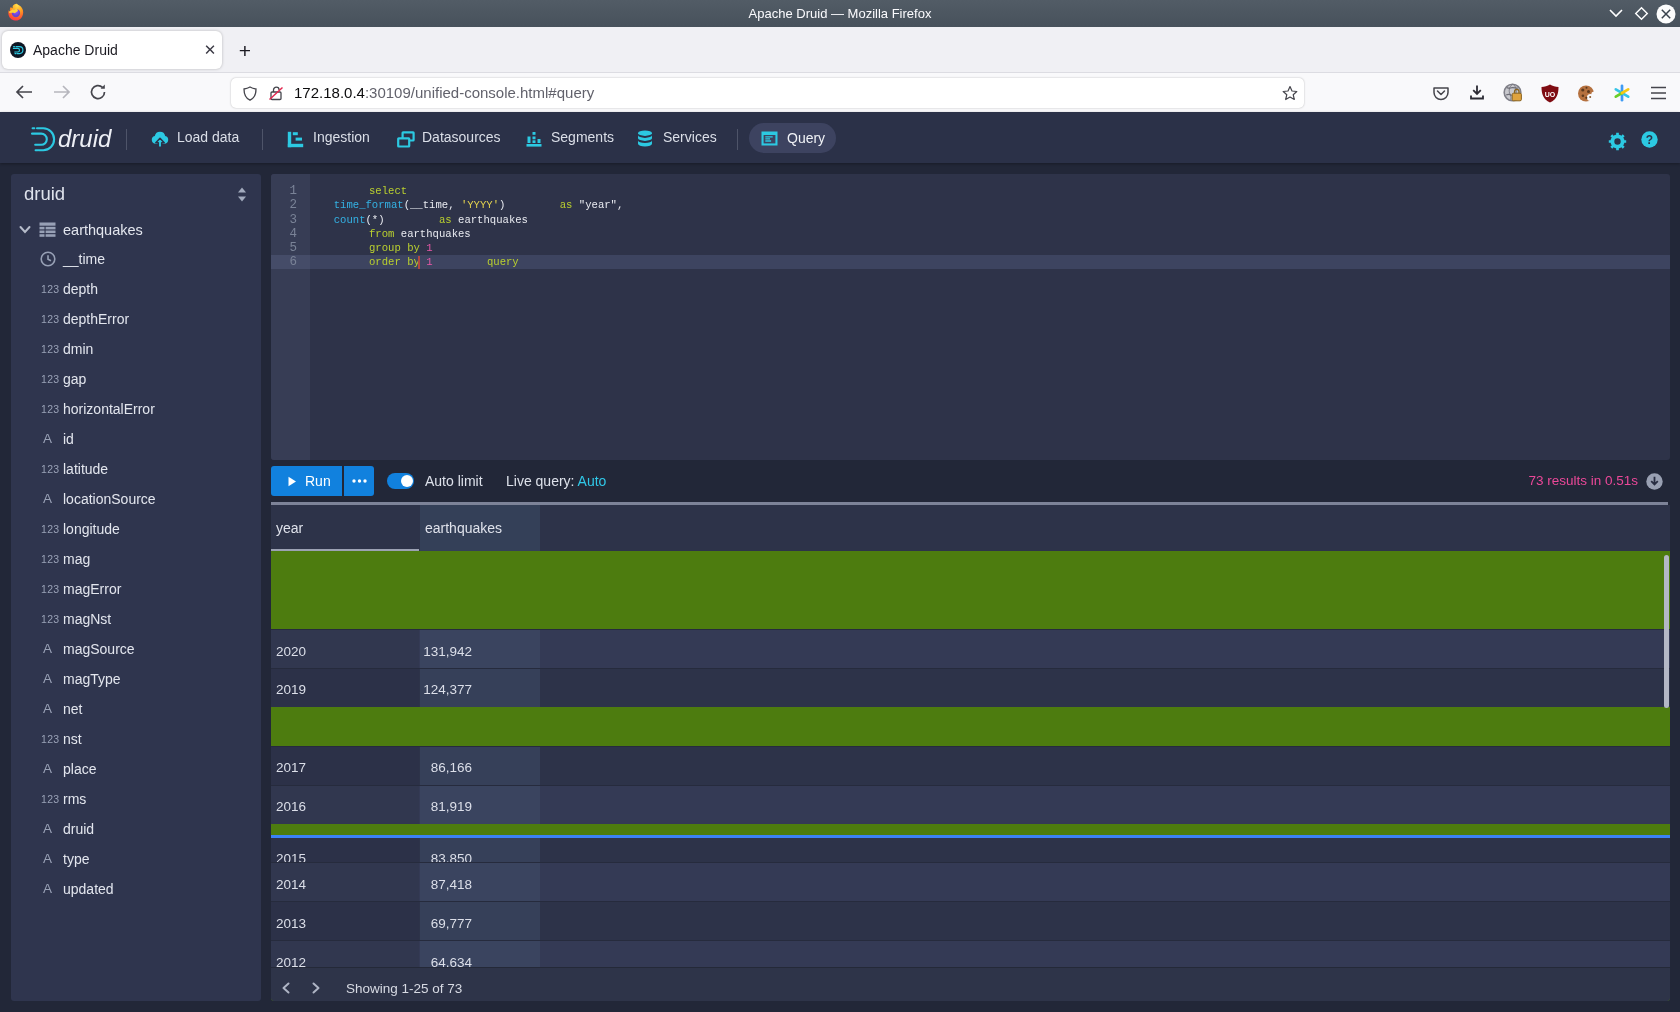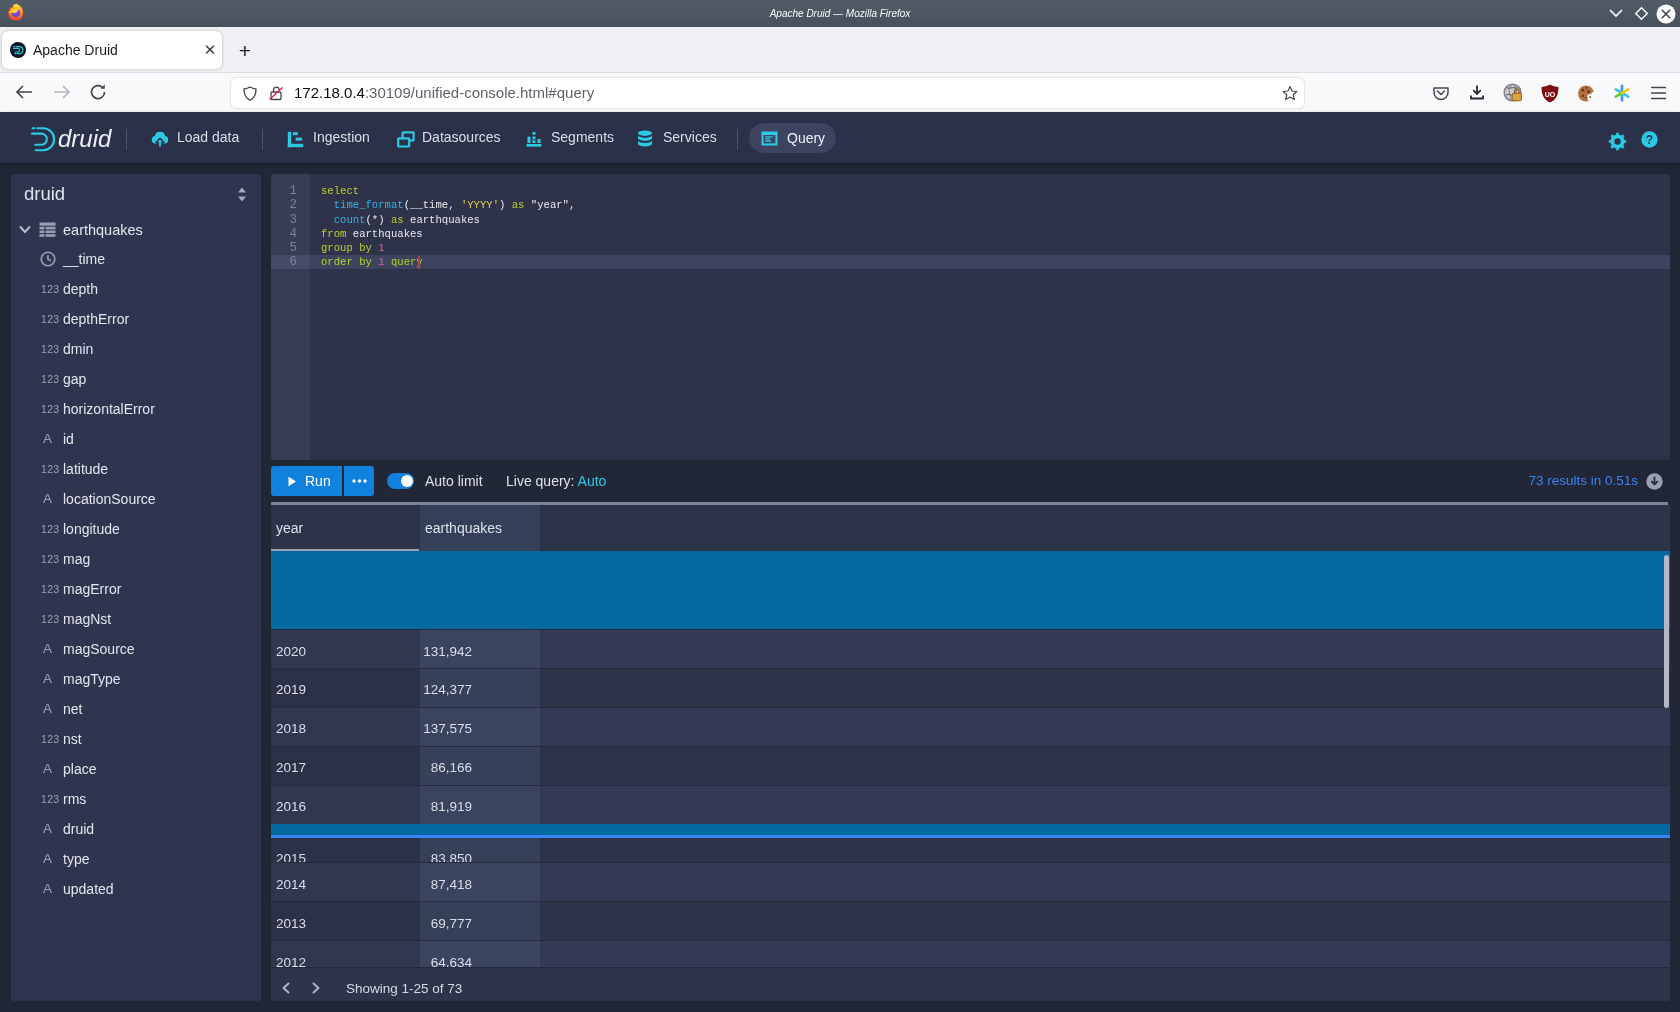--- a/index.html
+++ b/index.html
@@ -1,20 +1,20 @@
 <!DOCTYPE html>
 <html><head>
 <meta charset="utf-8">
 <style>
 * { margin:0; padding:0; box-sizing:border-box; }
 html,body { width:1680px; height:1012px; overflow:hidden; background:#222738; font-family:"Liberation Sans", sans-serif; }
 .abs { position:absolute; }
 
 #titlebar { position:absolute; left:0; top:0; width:1680px; height:27px; background:linear-gradient(#525c66,#47515b); }
-#titletext { position:absolute; left:0; top:0; width:100%; height:27px; text-align:center; line-height:27px; font-size:10px; color:#fbfbfe;font-style:italic; }
+#titletext { position:absolute; left:0; top:0; width:100%; height:27px; text-align:center; line-height:27px; font-size:13px; color:#fbfbfe; }
 #tabbar { position:absolute; left:0; top:27px; width:1680px; height:46px; background:#f0f0f4; border-bottom:1px solid #dcdce2; }
 #tab { position:absolute; left:2px; top:31px; width:220px; height:38px; background:#ffffff; border-radius:6px; box-shadow:0 0 3px rgba(0,0,0,0.25); }
 #tabtext { position:absolute; left:31px; top:0; height:38px; line-height:38px; font-size:14px; color:#1c1b22; }
 #tabclose { position:absolute; left:198px; top:9px; width:20px; height:20px; border-radius:3px; font-size:15px; color:#3a3944; text-align:center; line-height:19px; }
 #newtab { position:absolute; left:234px; top:40px; width:22px; height:22px; font-size:21px; color:#1c1b22; text-align:center; line-height:21px; font-weight:400;}
 #toolbar { position:absolute; left:0; top:73px; width:1680px; height:39px; background:#f9f9fb; }
 #urlbar { position:absolute; left:231px; top:78px; width:1073px; height:30px; background:#ffffff; border-radius:5px; box-shadow:0 0 2px rgba(0,0,0,0.28); }
 #urltext { position:absolute; left:63px; top:0; height:30px; line-height:30px; font-size:15px; color:#0c0c0d; white-space:pre; }
 #urltext span { color:#62626c; }
 
@@ -30,30 +30,30 @@
 .sblabel { position:absolute; left:52px; top:0; height:30px; line-height:30px; font-size:14px; color:#e3e6ee; }
 .sbnum { position:absolute; left:30px; top:0; height:30px; line-height:30px; font-size:10.5px; color:#99a1b6; letter-spacing:0.3px;}
 .sbA { position:absolute; left:32px; top:0; height:30px; line-height:30px; font-size:13.5px; color:#99a1b6; }
 
 #editor { position:absolute; left:271px; top:174px; width:1399px; height:286px; background:#2e3349; border-radius:3px; overflow:hidden;}
 #gutter { position:absolute; left:0; top:0; width:39px; height:286px; background:#373d55; }
 .lnum { position:absolute; left:0; width:26px; text-align:right; height:14.16px; font-family:"Liberation Mono", monospace; font-size:12.5px; color:#7a8397; line-height:14.16px;}
 .codeline { position:absolute; left:50px; height:14.16px; line-height:14.16px; font-family:"Liberation Mono", monospace; font-size:10.6px; white-space:pre; color:#e8eaf0; }
 #activeline { position:absolute; left:39px; top:81.1px; width:1360px; height:14.16px; background:#3d4460; }
 #activegutter { position:absolute; left:0; top:81.1px; width:39px; height:14.16px; background:#454c68; }
-.kw { color:#b9cf2f; } .fn { color:#34b2e4; } .str { color:#e5d44f; } .num { color:#e858a8; }
+.kw { color:#b9cf2f;margin-left:48px; } .fn { color:#34b2e4; } .str { color:#e5d44f; } .num { color:#e858a8; }
 #cursor { position:absolute; left:146.5px; top:81.6px; width:2px; height:13px; background:#b04840; }
 
 #runbtn { position:absolute; left:271px; top:466px; width:71px; height:30px; background:#1181de; border-radius:3px 0 0 3px; }
 #morebtn { position:absolute; left:344px; top:466px; width:30px; height:30px; background:#1181de; border-radius:0 3px 3px 0; }
 #toggle { position:absolute; left:387px; top:473px; width:27px; height:16px; background:#1181de; border-radius:8px; }
 #toggleknob { position:absolute; left:14px; top:2px; width:12px; height:12px; background:#ffffff; border-radius:50%; }
 .runtext { position:absolute; top:466px; height:30px; line-height:30px; font-size:14px; color:#dde1ea; }
 
-#tablewrap { position:absolute; left:271px; top:505px; width:1399px; height:496px; background:#0369a1; border-radius:0 0 3px 3px; overflow:hidden; }
+#tablewrap { position:absolute; left:271px; top:505px; width:1399px; height:496px; background:#4d7c0f; border-radius:0 0 3px 3px; overflow:hidden; }
 #sep { position:absolute; left:271px; top:502px; width:1397px; height:2.5px; background:#7d8398; }
 .hcell { position:absolute; top:0; height:46px; line-height:46px; font-size:14px; color:#dfe2eb; }
 .row { position:absolute; left:0; width:1399px; height:39.2px; }
 .ycell { position:absolute; left:0; top:0; width:148px; height:100%; }
 .qcell { position:absolute; left:149px; top:0; width:120px; height:100%; }
 .ytext { position:absolute; left:5px; top:2px; height:100%; font-size:13.5px; color:#dcdfe9; display:flex; align-items:center; }
 .qtext { position:absolute; left:149px; width:52px; top:2px; height:100%; font-size:13.5px; color:#dcdfe9; display:flex; align-items:center; justify-content:flex-end; }
 #footer { position:absolute; left:0; top:462px; width:1399px; height:34.5px; background:#2e3449; border-top:1px solid #242938; }
 svg { display:block; }
 </style>
@@ -403,21 +403,21 @@
       <circle cx="2" cy="2" r="1.7" fill="#fff"></circle>
       <circle cx="7.5" cy="2" r="1.7" fill="#fff"></circle>
       <circle cx="13" cy="2" r="1.7" fill="#fff"></circle>
     </svg>
 </div>
 <div id="toggle">
     <div id="toggleknob"></div>
   </div>
 <div class="runtext" style="left:425px;">Auto limit</div>
 <div class="runtext" style="left:506px;">Live query: <span style="color:#30c8e8">Auto</span></div>
-<div class="runtext" style="left:1446px;width:192px;text-align:right;color:#3b82f6;font-size:13.5px;">73 results in 0.51s</div>
+<div class="runtext" style="left:1446px;width:192px;text-align:right;color:#ec4899;font-size:13.5px;">73 results in 0.51s</div>
 <svg class="abs" style="left:1646px;top:473px" width="17" height="17" viewBox="0 0 17 17">
     <circle cx="8.5" cy="8.5" r="8.2" fill="#99a0b2"></circle>
     <path d="M8.5 3.8 V11 M5.2 8.2 L8.5 11.5 L11.8 8.2" stroke="#272c40" stroke-width="1.8" fill="none"></path>
   </svg>
 
 <div id="sep"></div>
 <div id="tablewrap">
   <div style="position:absolute;left:0;top:0;width:1399px;height:46.2px;background:#2d3349;"></div>
   <div style="position:absolute;left:149px;top:0;width:120px;height:46.2px;background:#344058;"></div>
   <div class="hcell" style="left:5px;">year</div>
@@ -428,26 +428,20 @@
     <div class="qcell" style="background:#3a445f;"></div>
     <div class="ytext">2020</div>
     <div class="qtext">131,942</div>
   </div>
   <div class="row" style="top:162.9px;background:#2d3349;border-top:1px solid #262b3d;">
     <div class="ycell" style="background:#2c3148;"></div>
     <div class="qcell" style="background:#364059;"></div>
     <div class="ytext">2019</div>
     <div class="qtext">124,377</div>
   </div>
-  <div class="row" style="top:201.8px;background:#343a55;border-top:1px solid #262b3d;">
-    <div class="ycell" style="background:#31374f;"></div>
-    <div class="qcell" style="background:#3a445f;"></div>
-    <div class="ytext">2018</div>
-    <div class="qtext">137,575</div>
-  </div>
   <div class="row" style="top:240.7px;background:#2d3349;border-top:1px solid #262b3d;">
     <div class="ycell" style="background:#2c3148;"></div>
     <div class="qcell" style="background:#364059;"></div>
     <div class="ytext">2017</div>
     <div class="qtext">86,166</div>
   </div>
   <div class="row" style="top:279.6px;background:#343a55;border-top:1px solid #262b3d;">
     <div class="ycell" style="background:#31374f;"></div>
     <div class="qcell" style="background:#3a445f;"></div>
     <div class="ytext">2016</div>

